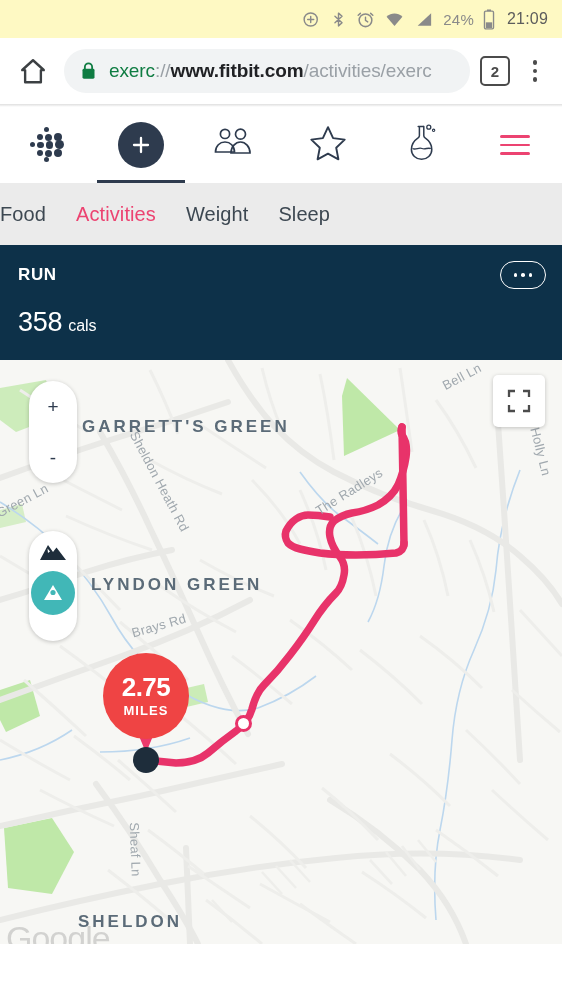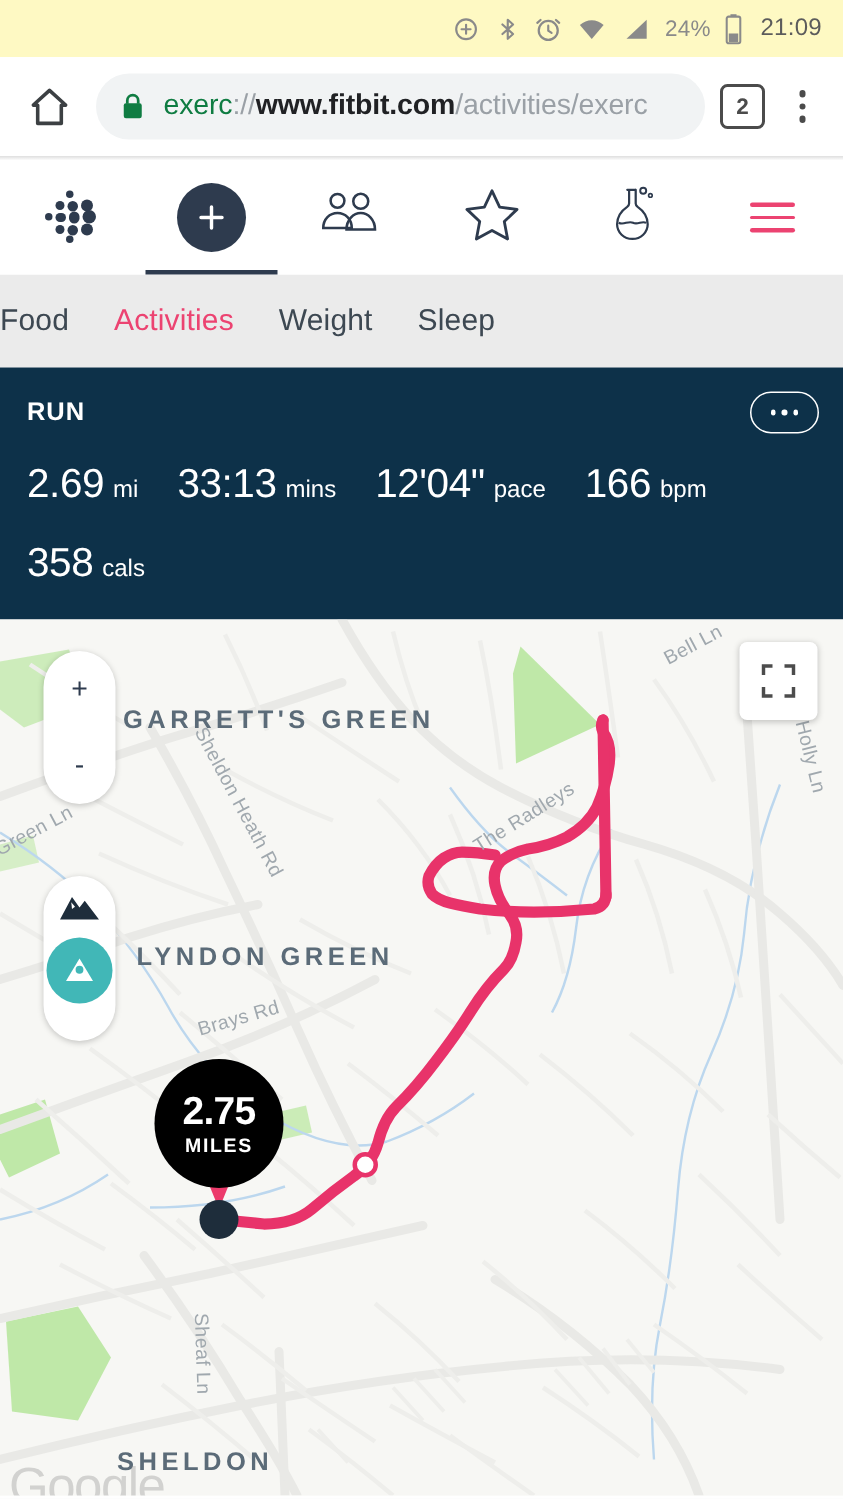--- a/index.html
+++ b/index.html
@@ -93,21 +93,21 @@
     display:flex; flex-direction:column; align-items:center; }
   .layer-mt{ margin-top:10px; }
   .layer-run{ width:44px; height:44px; border-radius:50%; background:#41b7b7;
     display:flex; align-items:center; justify-content:center; margin-top:6px; }
   .expandctl{ position:absolute; right:17px; top:430px; width:52px; height:52px;
     background:#fff; border-radius:5px; box-shadow:0 1px 4px rgba(0,0,0,.22);
     display:flex; align-items:center; justify-content:center; }
 
   
   .milepin{ position:absolute; left:103px; top:708px; width:86px; height:86px;
-    border-radius:50%; background:#000000; display:flex; flex-direction:column;
+    border-radius:50%; background:#ef4444; display:flex; flex-direction:column;
     align-items:center; justify-content:center; }
   .milepin .num{ font-size:26px; font-weight:700; color:#fff; line-height:1.05; letter-spacing:-.5px; }
   .milepin .lbl{ font-size:13px; font-weight:700; color:#fff; letter-spacing:1.1px; margin-top:2px; }
   .pintail{ position:absolute; left:137px; top:786px; width:0; height:0;
     border-left:9px solid transparent; border-right:9px solid transparent;
     border-top:22px solid #ec3a6b; }
   .startdot{ position:absolute; left:133px; top:802px; width:26px; height:26px;
     border-radius:50%; background:#1e2d3b; }
   .waydot{ position:absolute; left:235px; top:770px; width:17px; height:17px;
     border-radius:50%; background:#fff; border:3.5px solid #e8336a; }
@@ -261,38 +261,20 @@
   <div class="summary">
     <div class="sum-top">
       <span class="sum-type">RUN</span>
     </div>
     <div class="sum-more">
         <i></i>
         <i></i>
         <i></i>
       </div>
 
-    <div class="sum-row">
-      <div class="stat">
-        <span class="v">2.69</span>
-        <span class="u">mi</span>
-      </div>
-      <div class="stat">
-        <span class="v">33:13</span>
-        <span class="u">mins</span>
-      </div>
-      <div class="stat">
-        <span class="v">12'04"</span>
-        <span class="u">pace</span>
-      </div>
-      <div class="stat">
-        <span class="v">166</span>
-        <span class="u">bpm</span>
-      </div>
-    </div>
 
     <div class="sum-row">
       <div class="stat">
         <span class="v">358</span>
         <span class="u">cals</span>
       </div>
     </div>
   </div>
 
   <div class="map">

